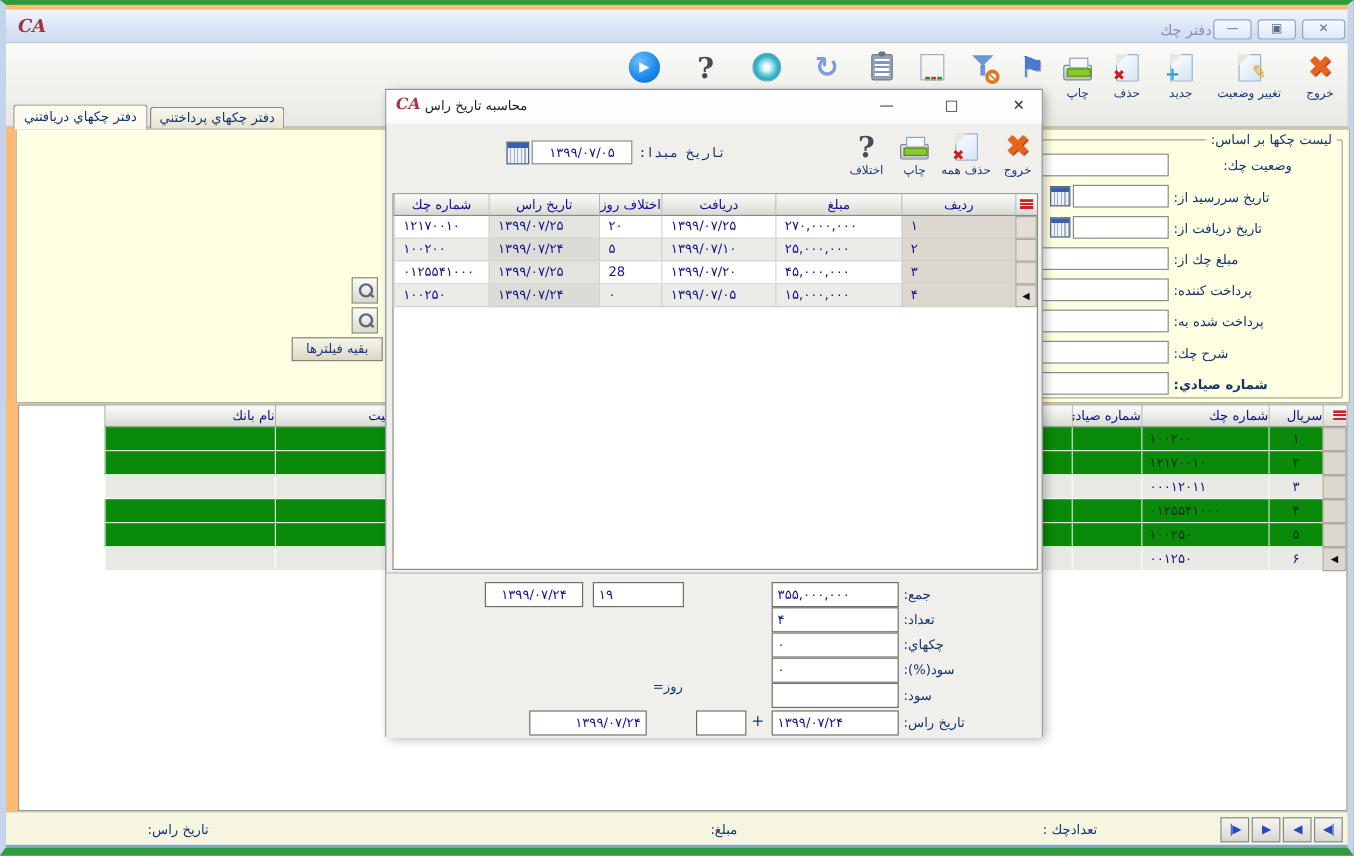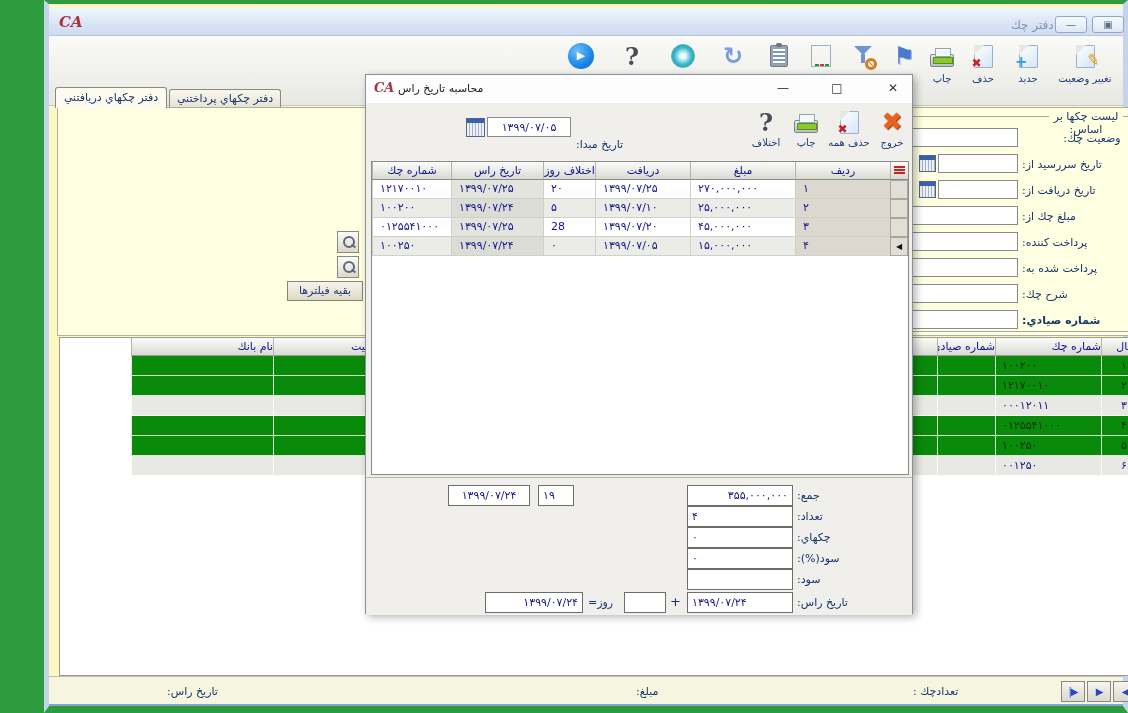--- a/index.html
+++ b/index.html
@@ -1,21 +1,21 @@
 <!DOCTYPE html>
 <html lang="fa" dir="rtl"><head>
 <meta charset="utf-8">
 <style>
   * { margin:0; padding:0; box-sizing:border-box; }
   html,body { width:1128px; height:713px; overflow:hidden; }
   body { font-family:"DejaVu Sans", sans-serif; direction:rtl; font-size:11px; color:#1a1a80; background:#2e9c3e; }
   .abs { position:absolute; }
 
   
-  .win { position:absolute; inset:0; background:#fef9c3; border-top:4px solid #2e9c3e; border-bottom:7px solid #2e9c3e; border-left:5px solid #c3d4ec; border-right:5px solid #c3d4ec;margin-left:44px; }
+  .win { position:absolute; inset:0; background:#fdba74; border-top:4px solid #2e9c3e; border-bottom:7px solid #2e9c3e; border-left:5px solid #c3d4ec; border-right:5px solid #c3d4ec; }
   .titlebar { position:absolute; left:0; right:0; top:4px; height:28px; background:linear-gradient(#f0f6fd,#d8e3f4 60%,#cfdcf0); border-bottom:1px solid #b9c8e0; }
   .app-title { position:absolute; top:10px; color:#8593ab; font-size:12px; }
   .cap-btn { position:absolute; top:8px; width:32px; height:17px; background:linear-gradient(#f6faff,#dde8f6); border:1px solid #93a7c6; border-radius:3px; color:#5a6b85; font-size:10px; text-align:center; line-height:15px; }
   .logo { font-family:"DejaVu Serif", serif; font-style:italic; font-weight:bold; color:#a8313e; font-size:15px; }
 
   
   .toolbar { position:absolute; left:0; right:0; top:32px; height:70px; background:linear-gradient(#fafaf8,#e8e8e3); border-bottom:1px solid #c6c6c0; }
   .tool { position:absolute; top:3px; height:62px; text-align:center; color:#1e3c78; font-size:10px; }
   .tool .icw { height:34px; display:flex; align-items:center; justify-content:center; }
   .tool .lbl { display:block; white-space:nowrap; }
@@ -367,21 +367,21 @@
           <span class="ic-print"></span>
         </span>
       <span>چاپ</span>
     </div>
     <div class="dtool" style="left:380px;width:40px;">
       <span class="icw">
           <span class="ic-help"></span>
         </span>
       <span>اختلاف</span>
     </div>
-    <span class="sum-lbl" style="left:210px;top:63px;">تاريخ مبدا:</span>
+    <span class="sum-lbl" style="left:210px;top:46px;font-family:Liberation Mono, monospace;">تاريخ مبدا:</span>
     <input class="tb" style="left: 121px; top: 42px; width: 84px; height: 20px; text-align: center; direction: ltr;" readonly="" value="۱۳۹۹/۰۷/۰۵">
     <div class="cal-btn" style="left:100px;top:43px;width:19px;height:19px;"></div>
 
     <div class="dtable">
       <div class="dgrid dhead">
         <div><span class="hdr-filter"></span></div>
         <div>رديف</div>
         <div>مبلغ</div>
         <div>دريافت</div>
         <div>اختلاف روز</div>
@@ -423,39 +423,39 @@
         <div>۱۳۹۹/۰۷/۰۵</div>
         <div>۰</div>
         <div class="c-ras">۱۳۹۹/۰۷/۲۴</div>
         <div>۱۰۰۲۵۰</div>
       </div>
     </div>
 
     <div class="dlg-bottom"></div>
 
     <input class="sum-box" style="left: 82px; top: 410px; width: 82px; text-align: center; direction: ltr;" readonly="" value="۱۳۹۹/۰۷/۲۴">
-    <input class="sum-box" style="left: 172px; top: 410px; width: 36px; text-align: left; direction: ltr;" readonly="" value="۱۹">
+    <input class="sum-box" style="left: 172px; top: 410px; width: 76px; text-align: left; direction: ltr;" readonly="" value="۱۹">
 
     <span class="sum-lbl" style="left:431px;top:414px;">جمع:</span>
-    <input class="sum-box" style="left: 321px; top: 410px; width: 106px; text-align: right; direction: ltr;" readonly="" value="۳۵۵,۰۰۰,۰۰۰">
+    <input class="sum-box" style="left: 321px; top: 410px; width: 106px; text-align: left; direction: ltr;" readonly="" value="۳۵۵,۰۰۰,۰۰۰">
 
     <span class="sum-lbl" style="left:431px;top:435px;">تعداد:</span>
     <input class="sum-box" style="left: 321px; top: 431px; width: 106px; text-align: left; direction: ltr;" readonly="" value="۴">
 
     <span class="sum-lbl" style="left:431px;top:456px;">چكهاي:</span>
     <input class="sum-box" style="left: 321px; top: 452px; width: 106px; text-align: left; direction: ltr;" readonly="" value="۰">
 
     <span class="sum-lbl" style="left:431px;top:477px;">سود(%):</span>
     <input class="sum-box" style="left: 321px; top: 473px; width: 106px; text-align: left; direction: ltr;" readonly="" value="۰">
 
     <span class="sum-lbl" style="left:431px;top:498px;">سود:</span>
     <input class="sum-box" style="left: 321px; top: 494px; width: 106px;" readonly="" value="">
 
     <span class="sum-lbl" style="left:431px;top:521px;">تاريخ راس:</span>
     <input class="sum-box" style="left: 321px; top: 517px; width: 106px; text-align: left; direction: ltr;" readonly="" value="۱۳۹۹/۰۷/۲۴">
 
     <span class="sum-lbl" style="left:304px;top:519px;font-size:13px;">+</span>
     <input class="sum-box" style="left: 258px; top: 517px; width: 42px;" readonly="" value="">
-    <span class="sum-lbl" style="left:222px;top:521px;">روز=</span>
+    <span class="sum-lbl" style="left:222px;top:491px;">روز=</span>
     <input class="sum-box" style="left: 119px; top: 517px; width: 98px; text-align: right; direction: ltr;" readonly="" value="۱۳۹۹/۰۷/۲۴">
   </div>
 
 </div>
 
 </body></html>

